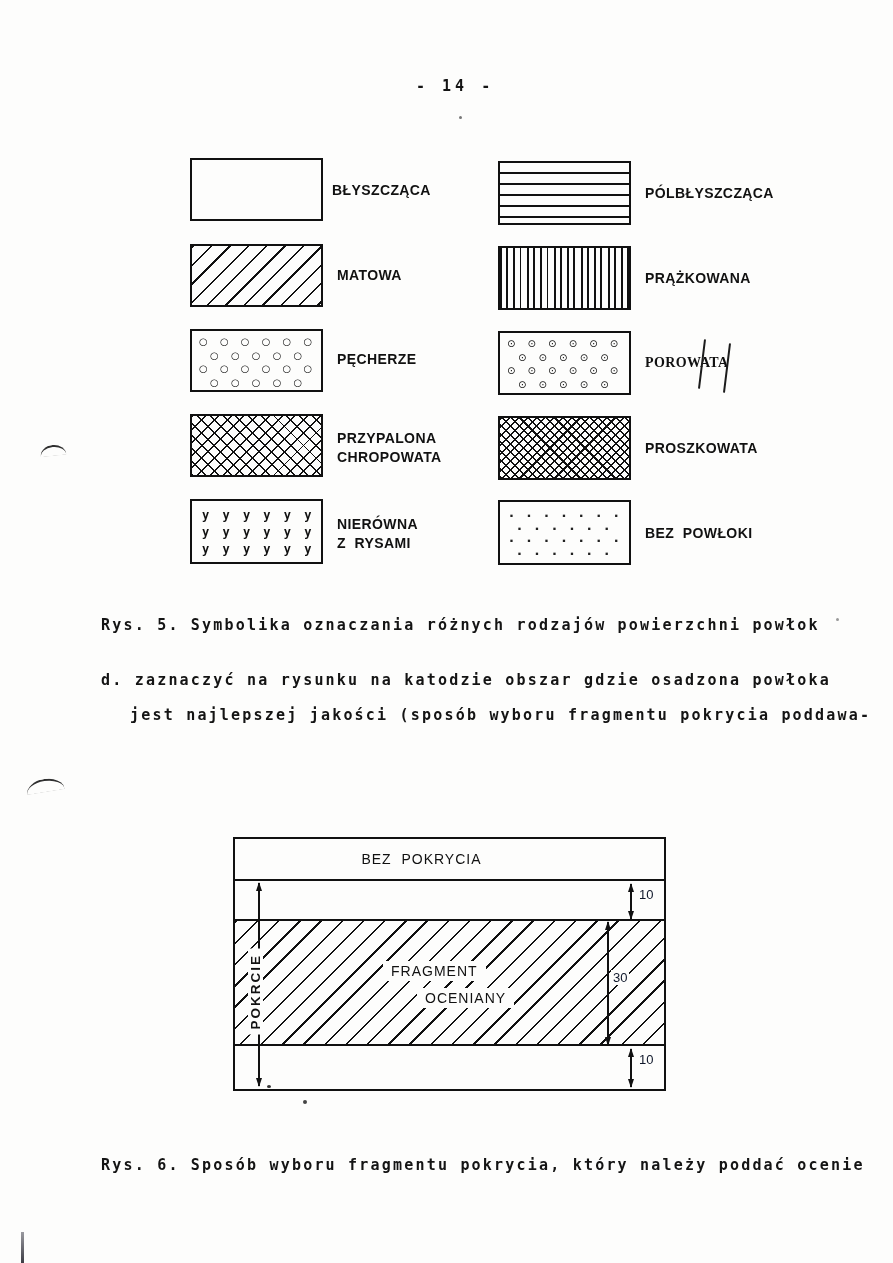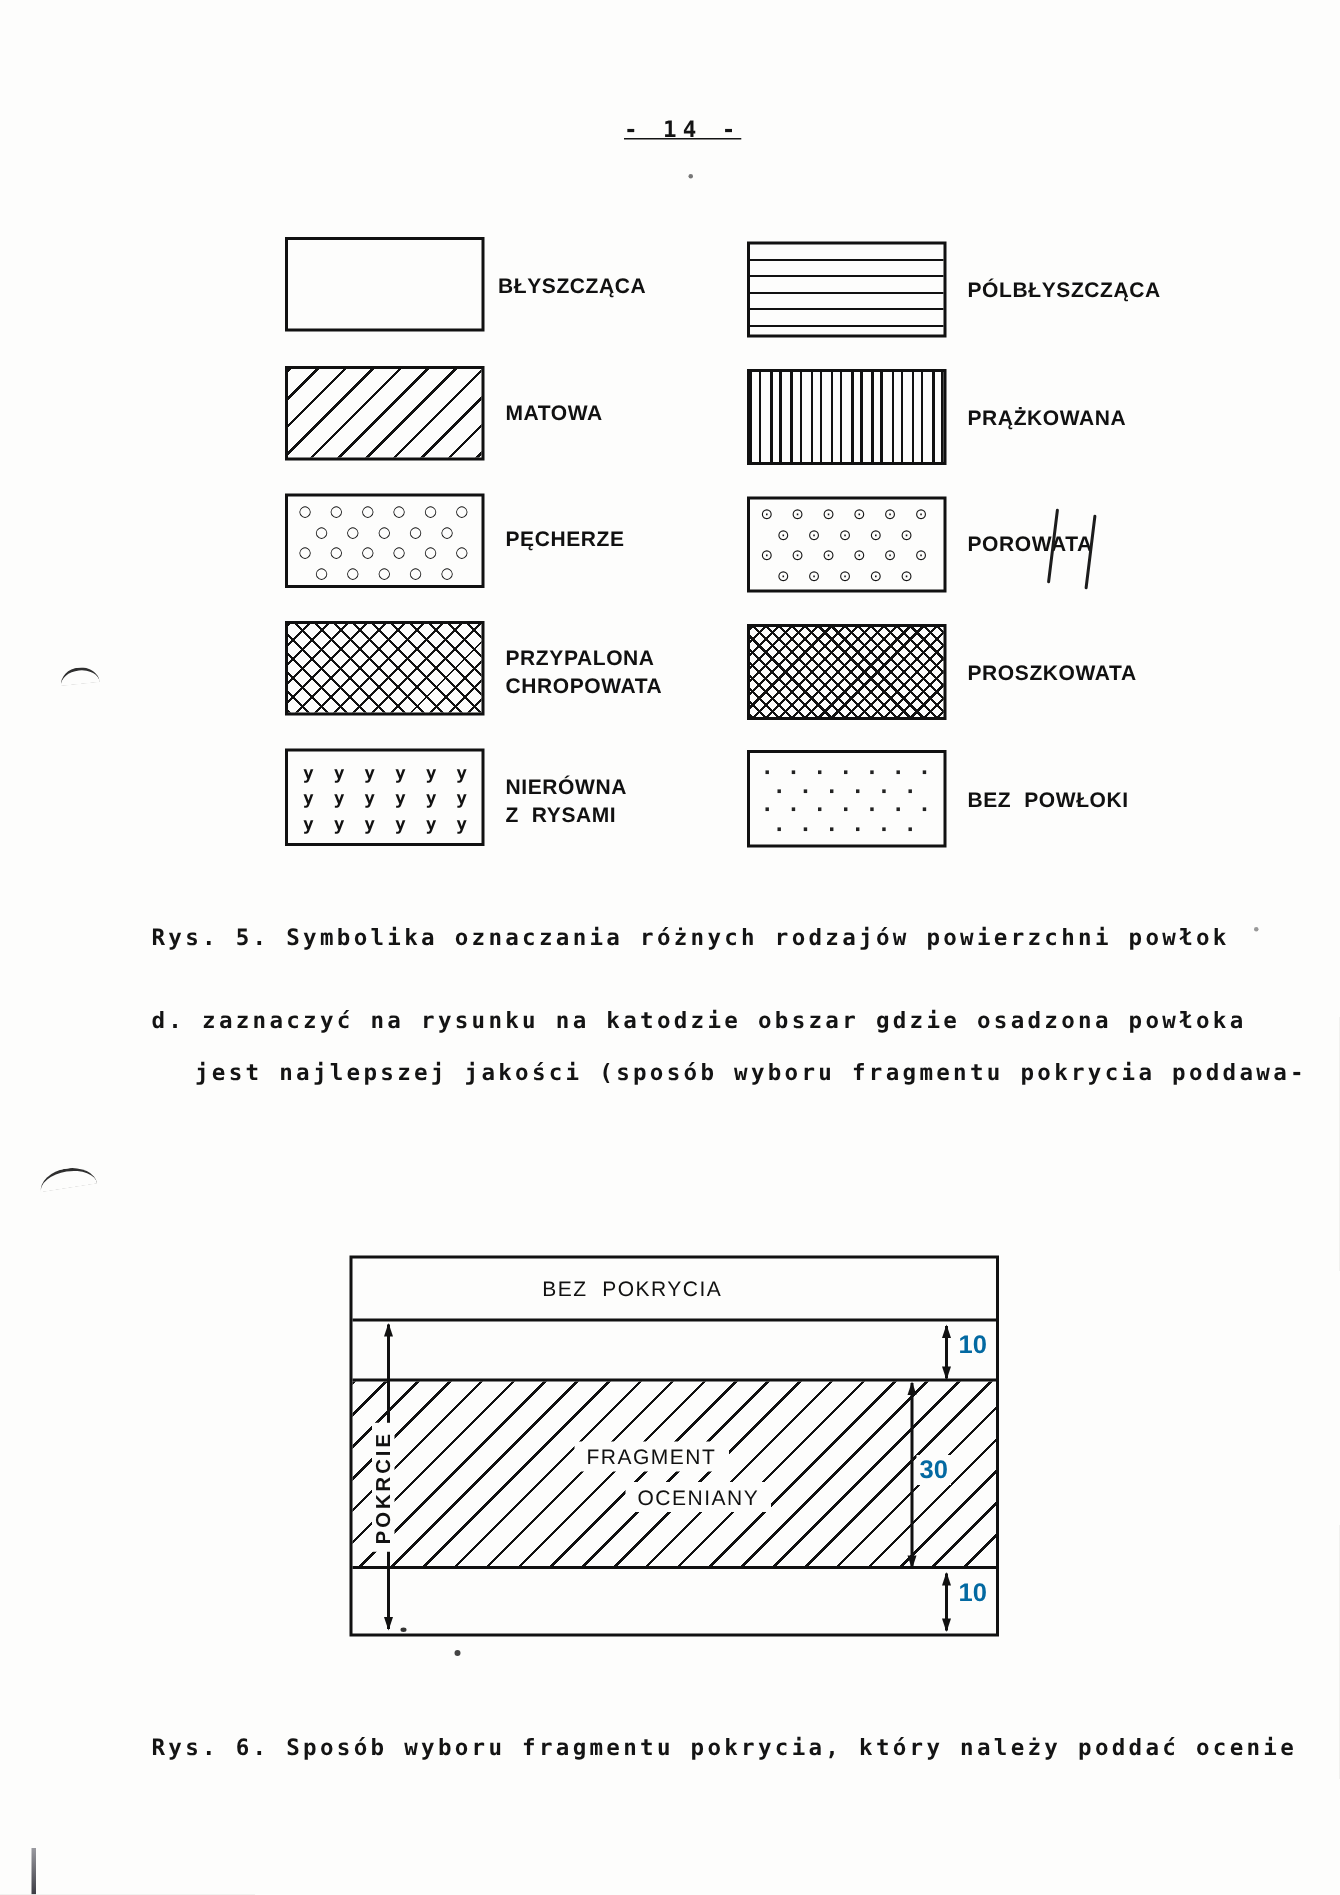--- a/index.html
+++ b/index.html
@@ -14,21 +14,21 @@
   }
   
   .tw{
     position:absolute;
     font-family:"DejaVu Sans Mono", monospace;
     font-size:15px;font-weight:bold;
     letter-spacing:2.2px;
     white-space:pre;
     color:#141414;
   }
-  .pageno{letter-spacing:4px;text-decoration:underline;}
+  .pageno{letter-spacing:4px;}
   
   .swatch-box{
     position:absolute;
     width:133px;height:63px;
     border:2.5px solid #111;
     background:#fdfdfc;
     box-sizing:border-box;
     overflow:hidden;
   }
   .swatch-label{
@@ -106,21 +106,21 @@
   }
   .patch{background:#fdfdfc;padding:2px 8px;}
   .vdim{position:absolute;width:2px;background:#111;}
   .vdim::before{content:"";position:absolute;left:-2.5px;top:-1px;width:0;height:0;
     border-left:3.5px solid transparent;border-right:3.5px solid transparent;border-bottom:9px solid #111;}
   .vdim::after{content:"";position:absolute;left:-2.5px;bottom:-1px;width:0;height:0;
     border-left:3.5px solid transparent;border-right:3.5px solid transparent;border-top:9px solid #111;}
   .dim-num{
     position:absolute;
     font-family:"Liberation Sans", sans-serif;
-    font-size:17px;font-weight:700;color:#0369a1;
+    font-size:13px;font-weight:400;color:#0f172a;
     background:#fdfdfc;padding:0 2px;
   }
   .side-label{
     position:absolute;left:13px;top:110px;
     writing-mode:vertical-rl;transform:rotate(180deg);
     font-family:"Liberation Sans", sans-serif;
     font-size:13.5px;font-weight:700;letter-spacing:2px;
     color:#111;background:#fdfdfc;padding:5px 0;
   }
   
@@ -169,21 +169,21 @@
 
   <div class="swatch-box hatch-vert" style="left:498px;top:246px;height:64px;"></div>
   <div class="swatch-label" style="left:645px;top:269px;">PRĄŻKOWANA</div>
 
   <div class="swatch-box rows-pad" style="left:498px;top:331px;height:64px;">
     <div class="prow">⊙ ⊙ ⊙ ⊙ ⊙ ⊙</div>
     <div class="prow shift">⊙ ⊙ ⊙ ⊙ ⊙</div>
     <div class="prow">⊙ ⊙ ⊙ ⊙ ⊙ ⊙</div>
     <div class="prow shift">⊙ ⊙ ⊙ ⊙ ⊙</div>
   </div>
-  <div class="swatch-label" style="left:645px;top:353px;">POROWATA</div>
+  <div class="swatch-label" style="left:645px;top:353px;font-family:Liberation Serif, serif;">POROWATA</div>
 
   <div class="swatch-box hatch-cross-dense" style="left:498px;top:416px;height:64px;"></div>
   <div class="swatch-label" style="left:645px;top:439px;text-align:right;">PROSZKOWATA</div>
 
   <div class="swatch-box" style="left:498px;top:500px;height:65px;padding-top:8px;">
     <div class="dotrow">· · · · · · ·</div>
     <div class="dotrow shift">· · · · · ·</div>
     <div class="dotrow">· · · · · · ·</div>
     <div class="dotrow shift">· · · · · ·</div>
   </div>

